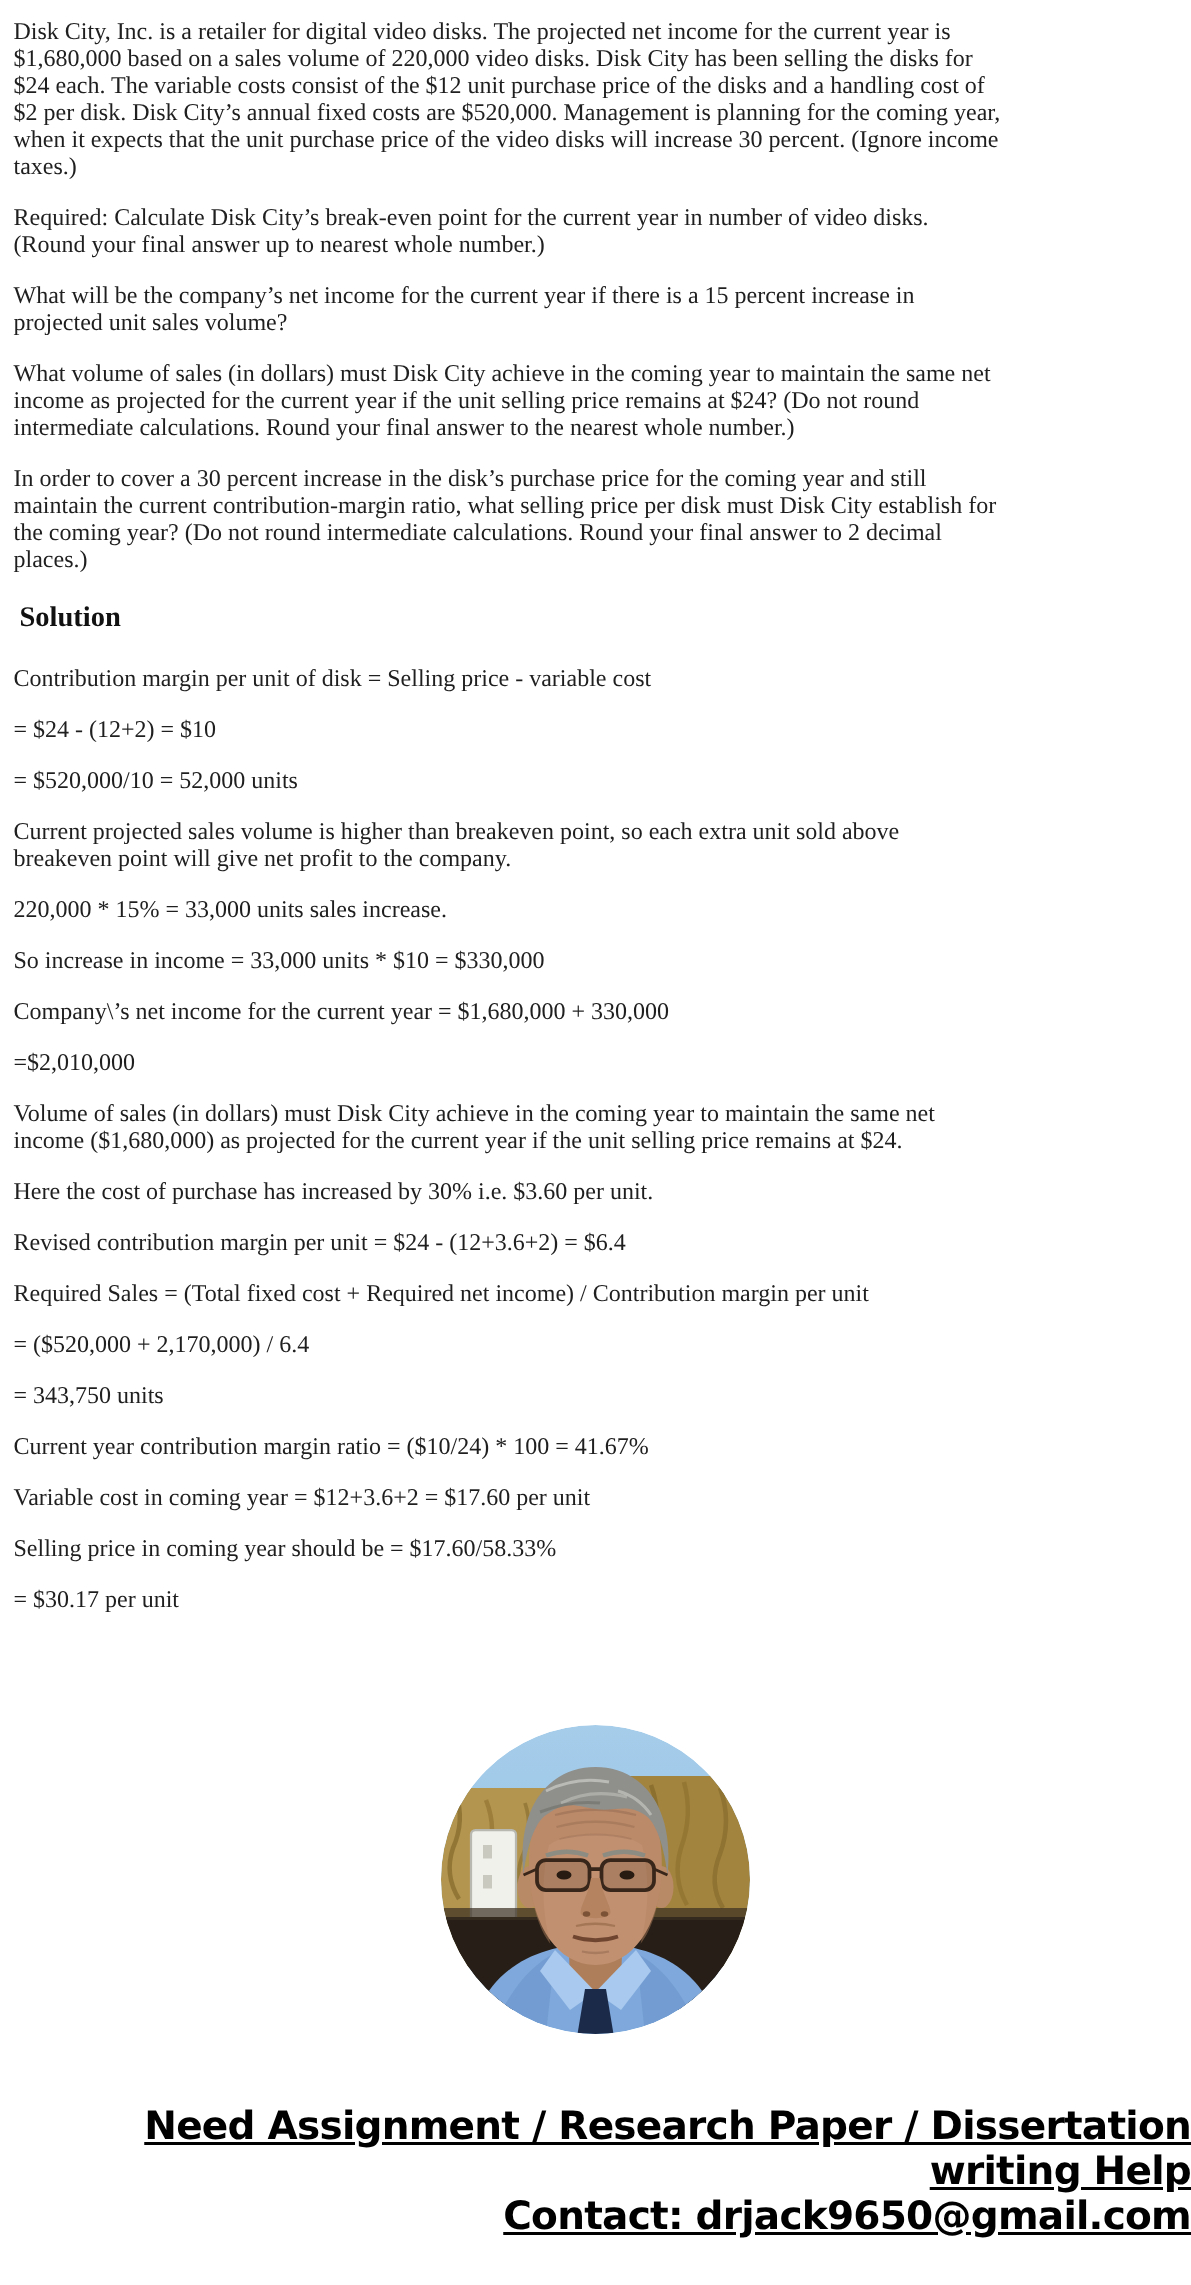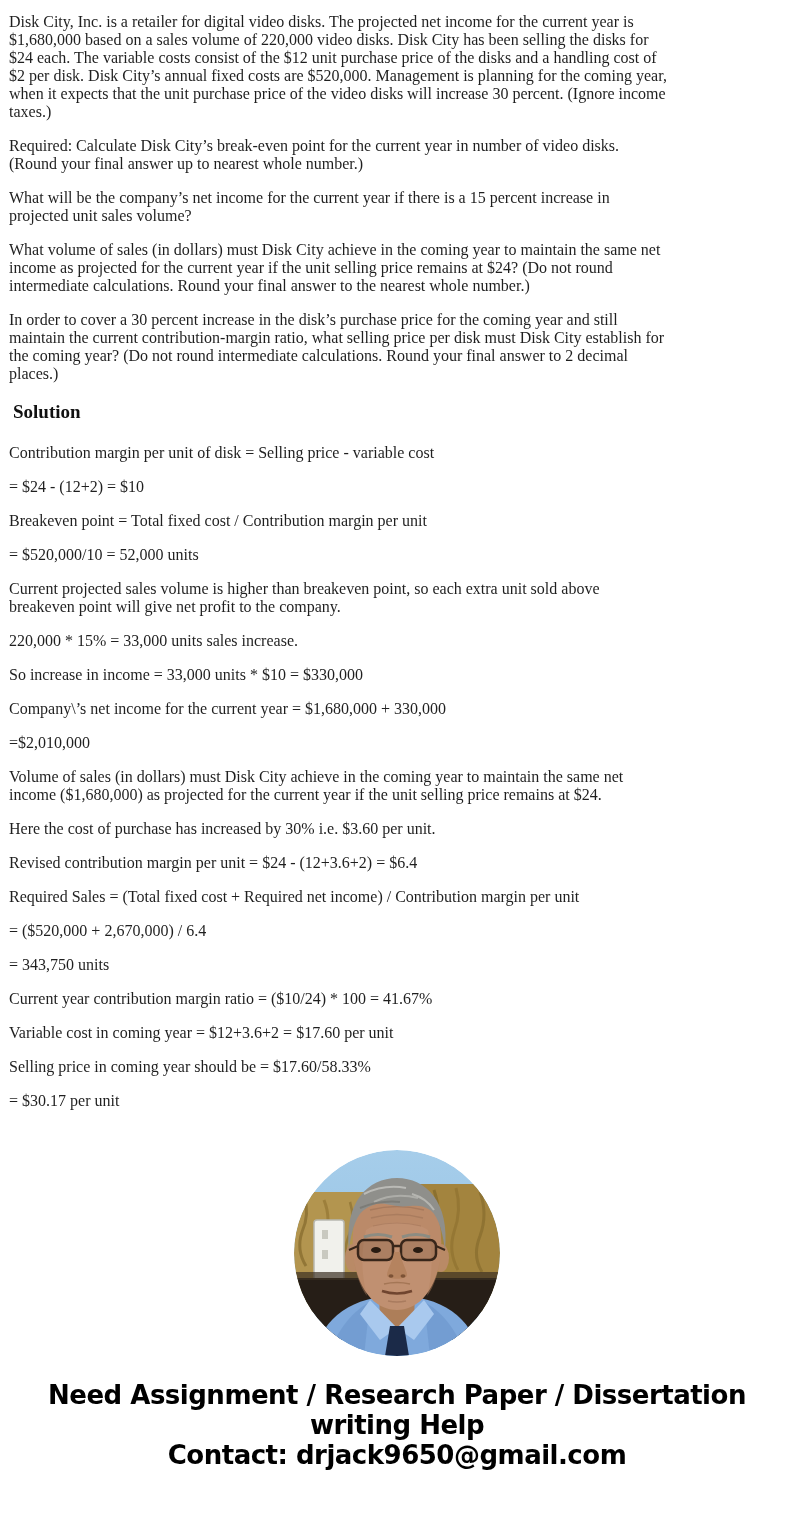--- a/index.html
+++ b/index.html
@@ -30,58 +30,58 @@
     margin: 18px 0 22px 4px;
   }
   .avatar-wrap {
     width: 206px;
     height: 206px;
     margin: 13px auto 0 auto;
     border-radius: 50%;
     overflow: hidden;
   }
   .footer-banner {
-    margin-top: 24px;
-    text-align: center;
+    margin-top: 47px;
+    text-align: right;
     font-family: "DejaVu Sans", sans-serif;
     font-weight: bold;
     font-size: 26px;
     line-height: 30px;
     letter-spacing: -0.5px;
     color: #000000;
+    text-decoration: underline;
   }
 </style>
 </head>
 <body>
 
 <main>
 
   <section class="text-area">
     <p class="first">Disk City, Inc. is a retailer for digital video disks. The projected net income for the current year is $1,680,000 based on a sales volume of 220,000 video disks. Disk City has been selling the disks for $24 each. The variable costs consist of the $12 unit purchase price of the disks and a handling cost of $2 per disk. Disk City’s annual fixed costs are $520,000. Management is planning for the coming year, when it expects that the unit purchase price of the video disks will increase 30 percent. (Ignore income taxes.)</p>
     <p>Required: Calculate Disk City’s break-even point for the current year in number of video disks. (Round your final answer up to nearest whole number.)</p>
     <p>What will be the company’s net income for the current year if there is a 15 percent increase in projected unit sales volume?</p>
     <p>What volume of sales (in dollars) must Disk City achieve in the coming year to maintain the same net income as projected for the current year if the unit selling price remains at $24? (Do not round intermediate calculations. Round your final answer to the nearest whole number.)</p>
     <p>In order to cover a 30 percent increase in the disk’s purchase price for the coming year and still maintain the current contribution-margin ratio, what selling price per disk must Disk City establish for the coming year? (Do not round intermediate calculations. Round your final answer to 2 decimal places.)</p>
 
     <h3 class="solution-heading">Solution</h3>
 
     <p>Contribution margin per unit of disk = Selling price - variable cost</p>
     <p>= $24 - (12+2) = $10</p>
-    <p>Breakeven point = Total fixed cost / Contribution margin per unit</p>
     <p>= $520,000/10 = 52,000 units</p>
     <p>Current projected sales volume is higher than breakeven point, so each extra unit sold above breakeven point will give net profit to the company.</p>
     <p>220,000 * 15% = 33,000 units sales increase.</p>
     <p>So increase in income = 33,000 units * $10 = $330,000</p>
     <p>Company\’s net income for the current year = $1,680,000 + 330,000</p>
     <p>=$2,010,000</p>
     <p>Volume of sales (in dollars) must Disk City achieve in the coming year to maintain the same net income ($1,680,000) as projected for the current year if the unit selling price remains at $24.</p>
     <p>Here the cost of purchase has increased by 30% i.e. $3.60 per unit.</p>
     <p>Revised contribution margin per unit = $24 - (12+3.6+2) = $6.4</p>
     <p>Required Sales = (Total fixed cost + Required net income) / Contribution margin per unit</p>
-    <p>= ($520,000 + 2,670,000) / 6.4</p>
+    <p>= ($520,000 + 2,170,000) / 6.4</p>
     <p>= 343,750 units</p>
     <p>Current year contribution margin ratio = ($10/24) * 100 = 41.67%</p>
     <p>Variable cost in coming year = $12+3.6+2 = $17.60 per unit</p>
     <p>Selling price in coming year should be = $17.60/58.33%</p>
     <p>= $30.17 per unit</p>
   </section>
 
   <figure class="avatar-wrap" style="margin-top:13px">
     <svg width="206" height="206" viewBox="0 0 206 206" role="img">
       <defs>

